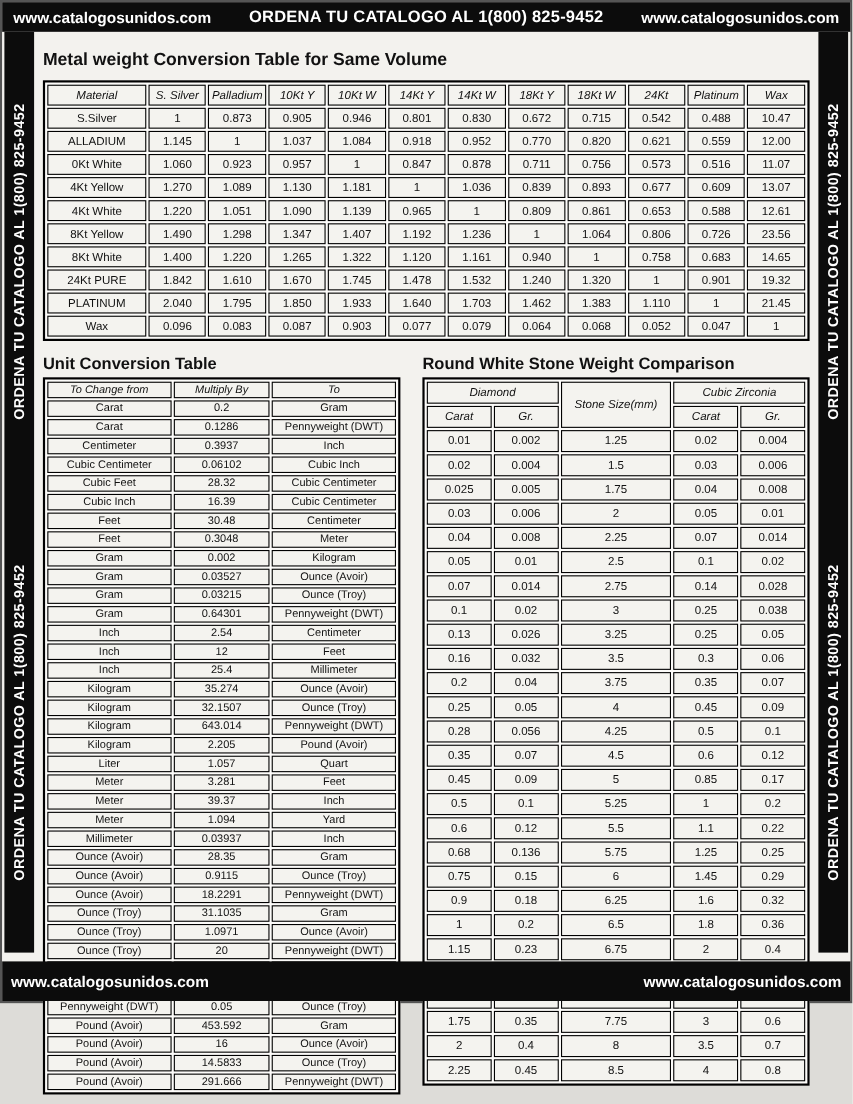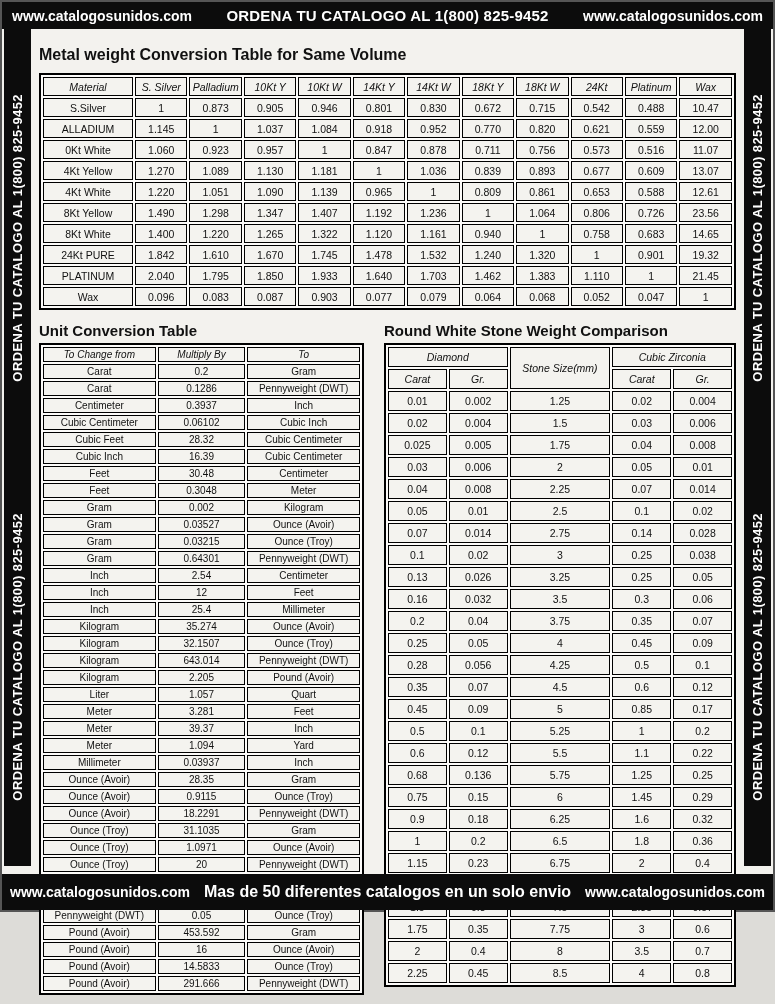--- a/index.html
+++ b/index.html
@@ -689,17 +689,16 @@
 
     <div class="vbar">
       <span class="vtext">ORDENA TU CATALOGO AL 1(800) 825-9452</span>
       <span class="vtext">ORDENA TU CATALOGO AL 1(800) 825-9452</span>
     </div>
 
   </div>
 
   <div class="bottom-bar">
     <span class="side-url">www.catalogosunidos.com</span>
-    <span class="center-txt">Mas de 50 diferentes catalogos en un solo envio</span>
     <span class="side-url">www.catalogosunidos.com</span>
   </div>
 
 </div>
 
 </body></html>

